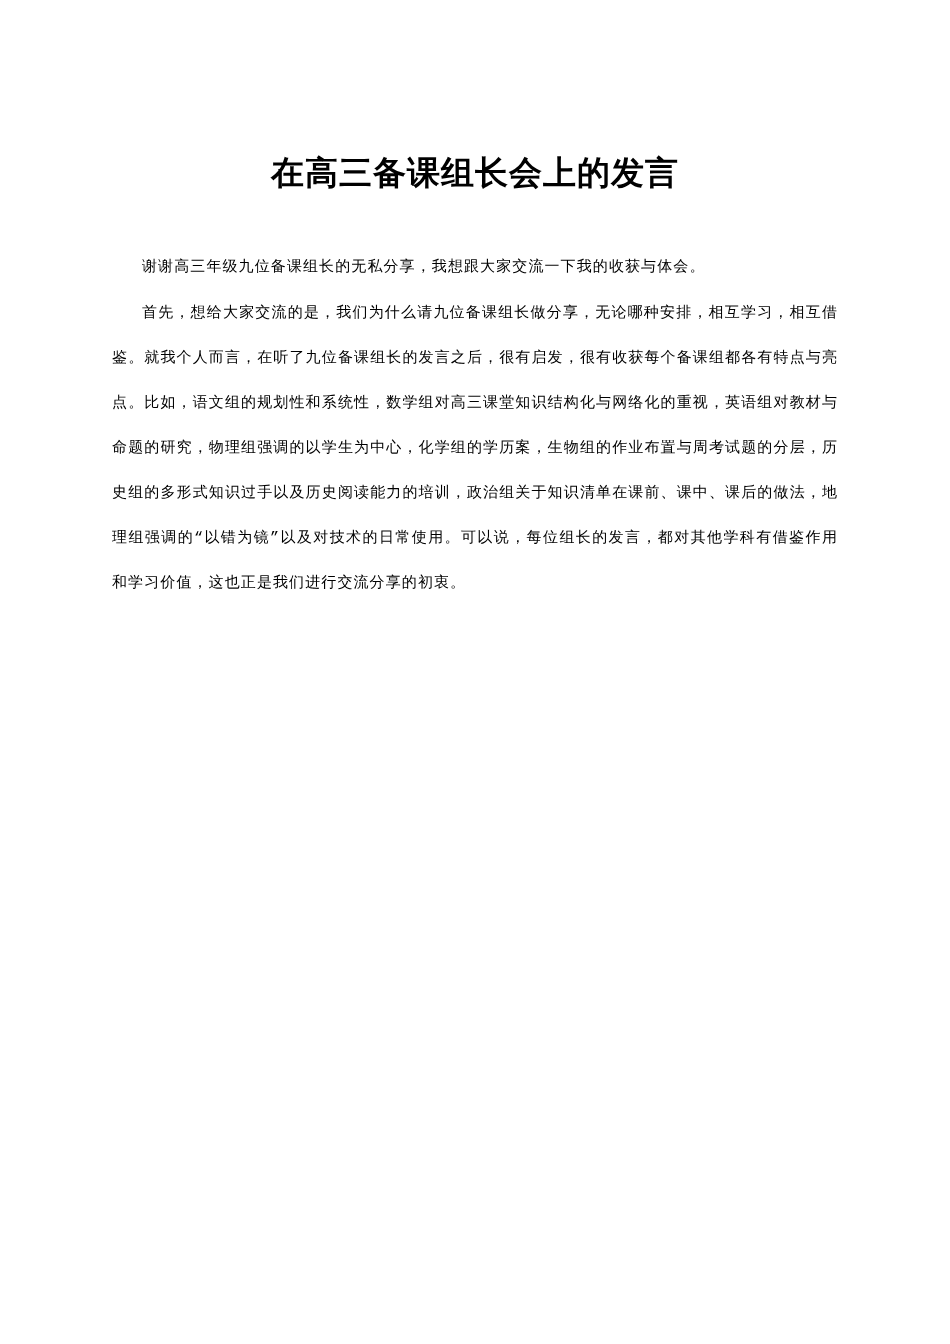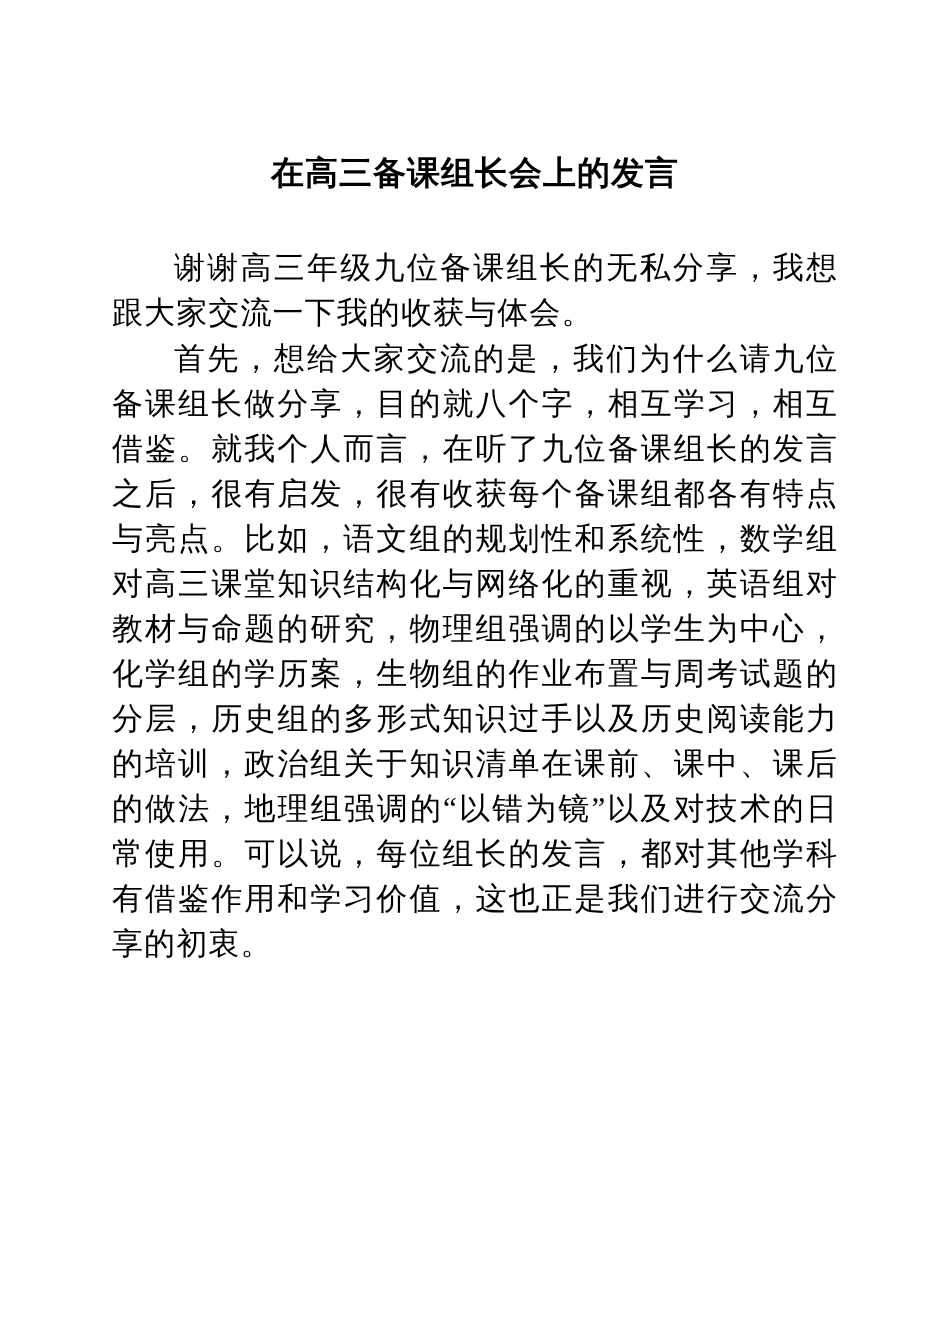--- a/index.html
+++ b/index.html
@@ -32,33 +32,34 @@
     letter-spacing: 1px;
     padding-top: 148px;
     line-height: 1.3;
     font-family: "Liberation Serif", "DejaVu Serif", serif;
   }
   .paragraphs {
     margin-top: 50px;
   }
   p.para {
     margin: 0 0 1px 0;
-    font-size: 31px;
+    font-size: 15px;
     line-height: 45px;
     text-align: justify;
     text-justify: inter-ideograph;
     text-indent: 2em;
     letter-spacing: 1.1px;
     word-break: break-all;
+    font-family: Liberation Mono, monospace;
   }
 </style>
 </head>
 <body>
 
 <div class="page">
   <div class="doc-body">
     <h1 class="doc-title">在高三备课组长会上的发言</h1>
     <div class="paragraphs">
       <p class="para">谢谢高三年级九位备课组长的无私分享，我想跟大家交流一下我的收获与体会。</p>
-      <p class="para">首先，想给大家交流的是，我们为什么请九位备课组长做分享，目的就八个字，相互学习，相互借鉴。就我个人而言，在听了九位备课组长的发言之后，很有启发，很有收获每个备课组都各有特点与亮点。比如，语文组的规划性和系统性，数学组对高三课堂知识结构化与网络化的重视，英语组对教材与命题的研究，物理组强调的以学生为中心，化学组的学历案，生物组的作业布置与周考试题的分层，历史组的多形式知识过手以及历史阅读能力的培训，政治组关于知识清单在课前、课中、课后的做法，地理组强调的“以错为镜”以及对技术的日常使用。可以说，每位组长的发言，都对其他学科有借鉴作用和学习价值，这也正是我们进行交流分享的初衷。</p>
+      <p class="para">首先，想给大家交流的是，我们为什么请九位备课组长做分享，无论哪种安排，相互学习，相互借鉴。就我个人而言，在听了九位备课组长的发言之后，很有启发，很有收获每个备课组都各有特点与亮点。比如，语文组的规划性和系统性，数学组对高三课堂知识结构化与网络化的重视，英语组对教材与命题的研究，物理组强调的以学生为中心，化学组的学历案，生物组的作业布置与周考试题的分层，历史组的多形式知识过手以及历史阅读能力的培训，政治组关于知识清单在课前、课中、课后的做法，地理组强调的“以错为镜”以及对技术的日常使用。可以说，每位组长的发言，都对其他学科有借鉴作用和学习价值，这也正是我们进行交流分享的初衷。</p>
     </div>
   </div>
 </div>
 
 </body></html>

